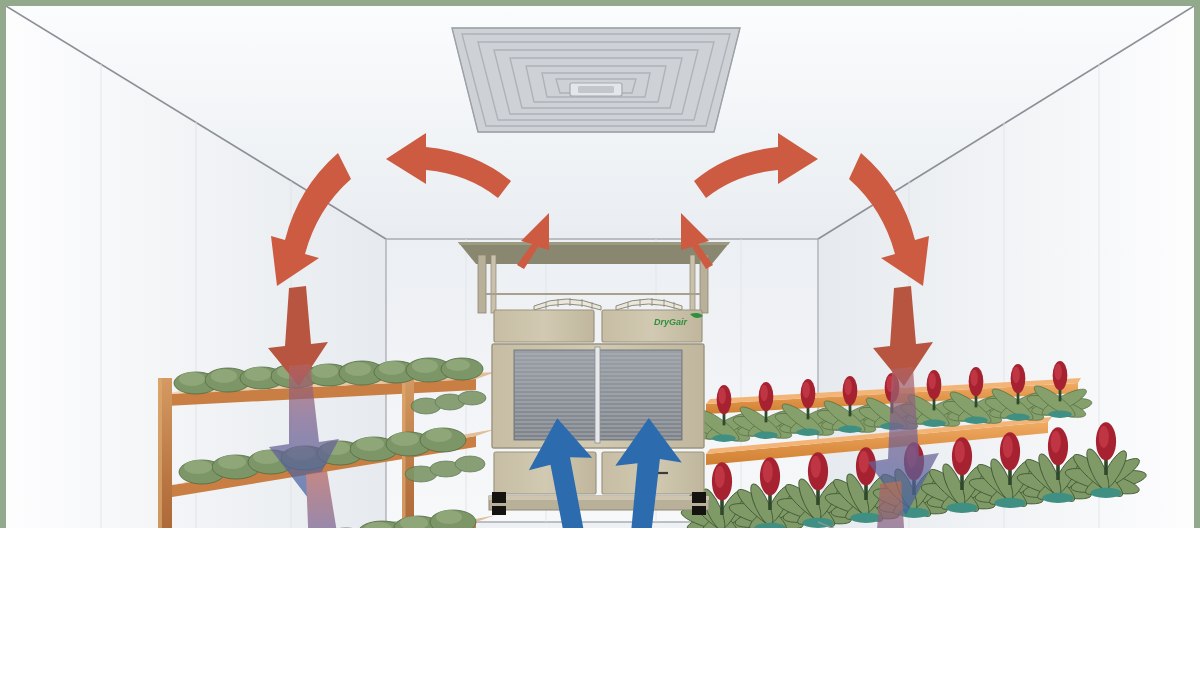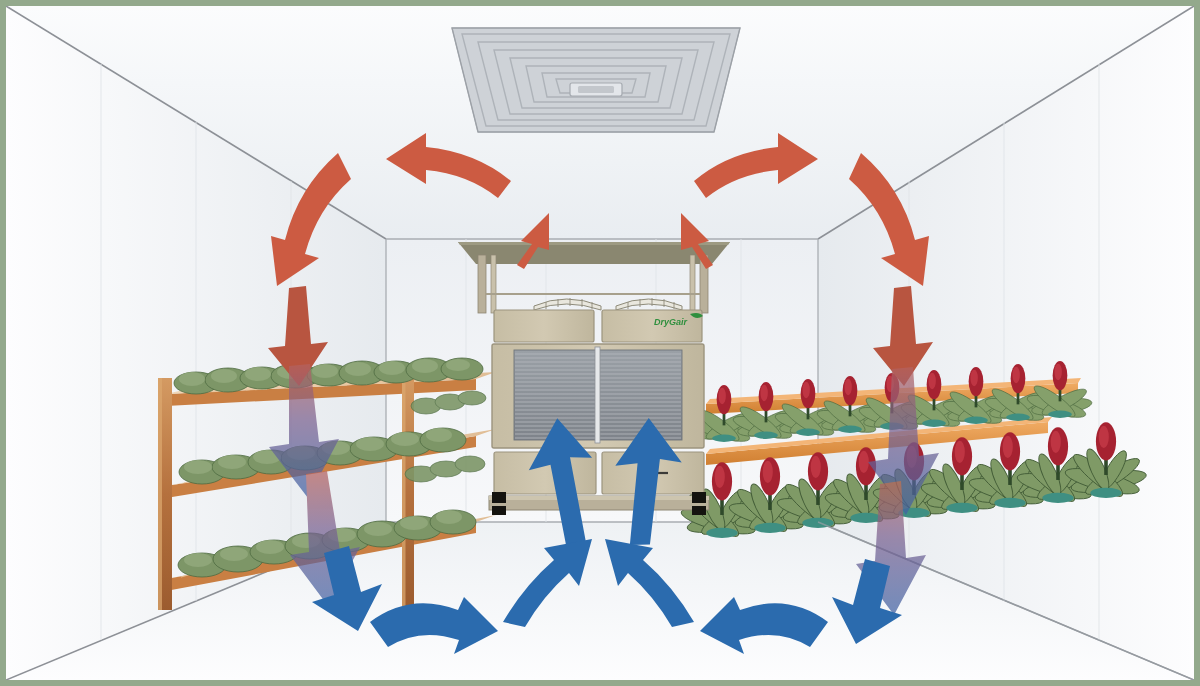--- a/index.html
+++ b/index.html
@@ -1,20 +1,20 @@
 <!DOCTYPE html>
 <html><head>
 <meta charset="utf-8">
 <title>Air Circulation Diagram</title>
 <style>
   html,body{margin:0;padding:0;background:#ffffff;}
   body{font-family:"Liberation Sans",sans-serif;}
   #stage{
     position:relative;
-    width:1200px;height:686px;
+    width:1200px;height:528px;
     overflow:hidden;
     background:#ef4444;
   }
   #frame{
     position:absolute;inset:0;
     border:6px solid #93a98c;
     box-sizing:border-box;
   }
   #scene{position:absolute;left:6px;top:6px;width:1188px;height:674px;overflow:hidden;}
   svg.layer{position:absolute;left:0;top:0;width:1188px;height:674px;}

